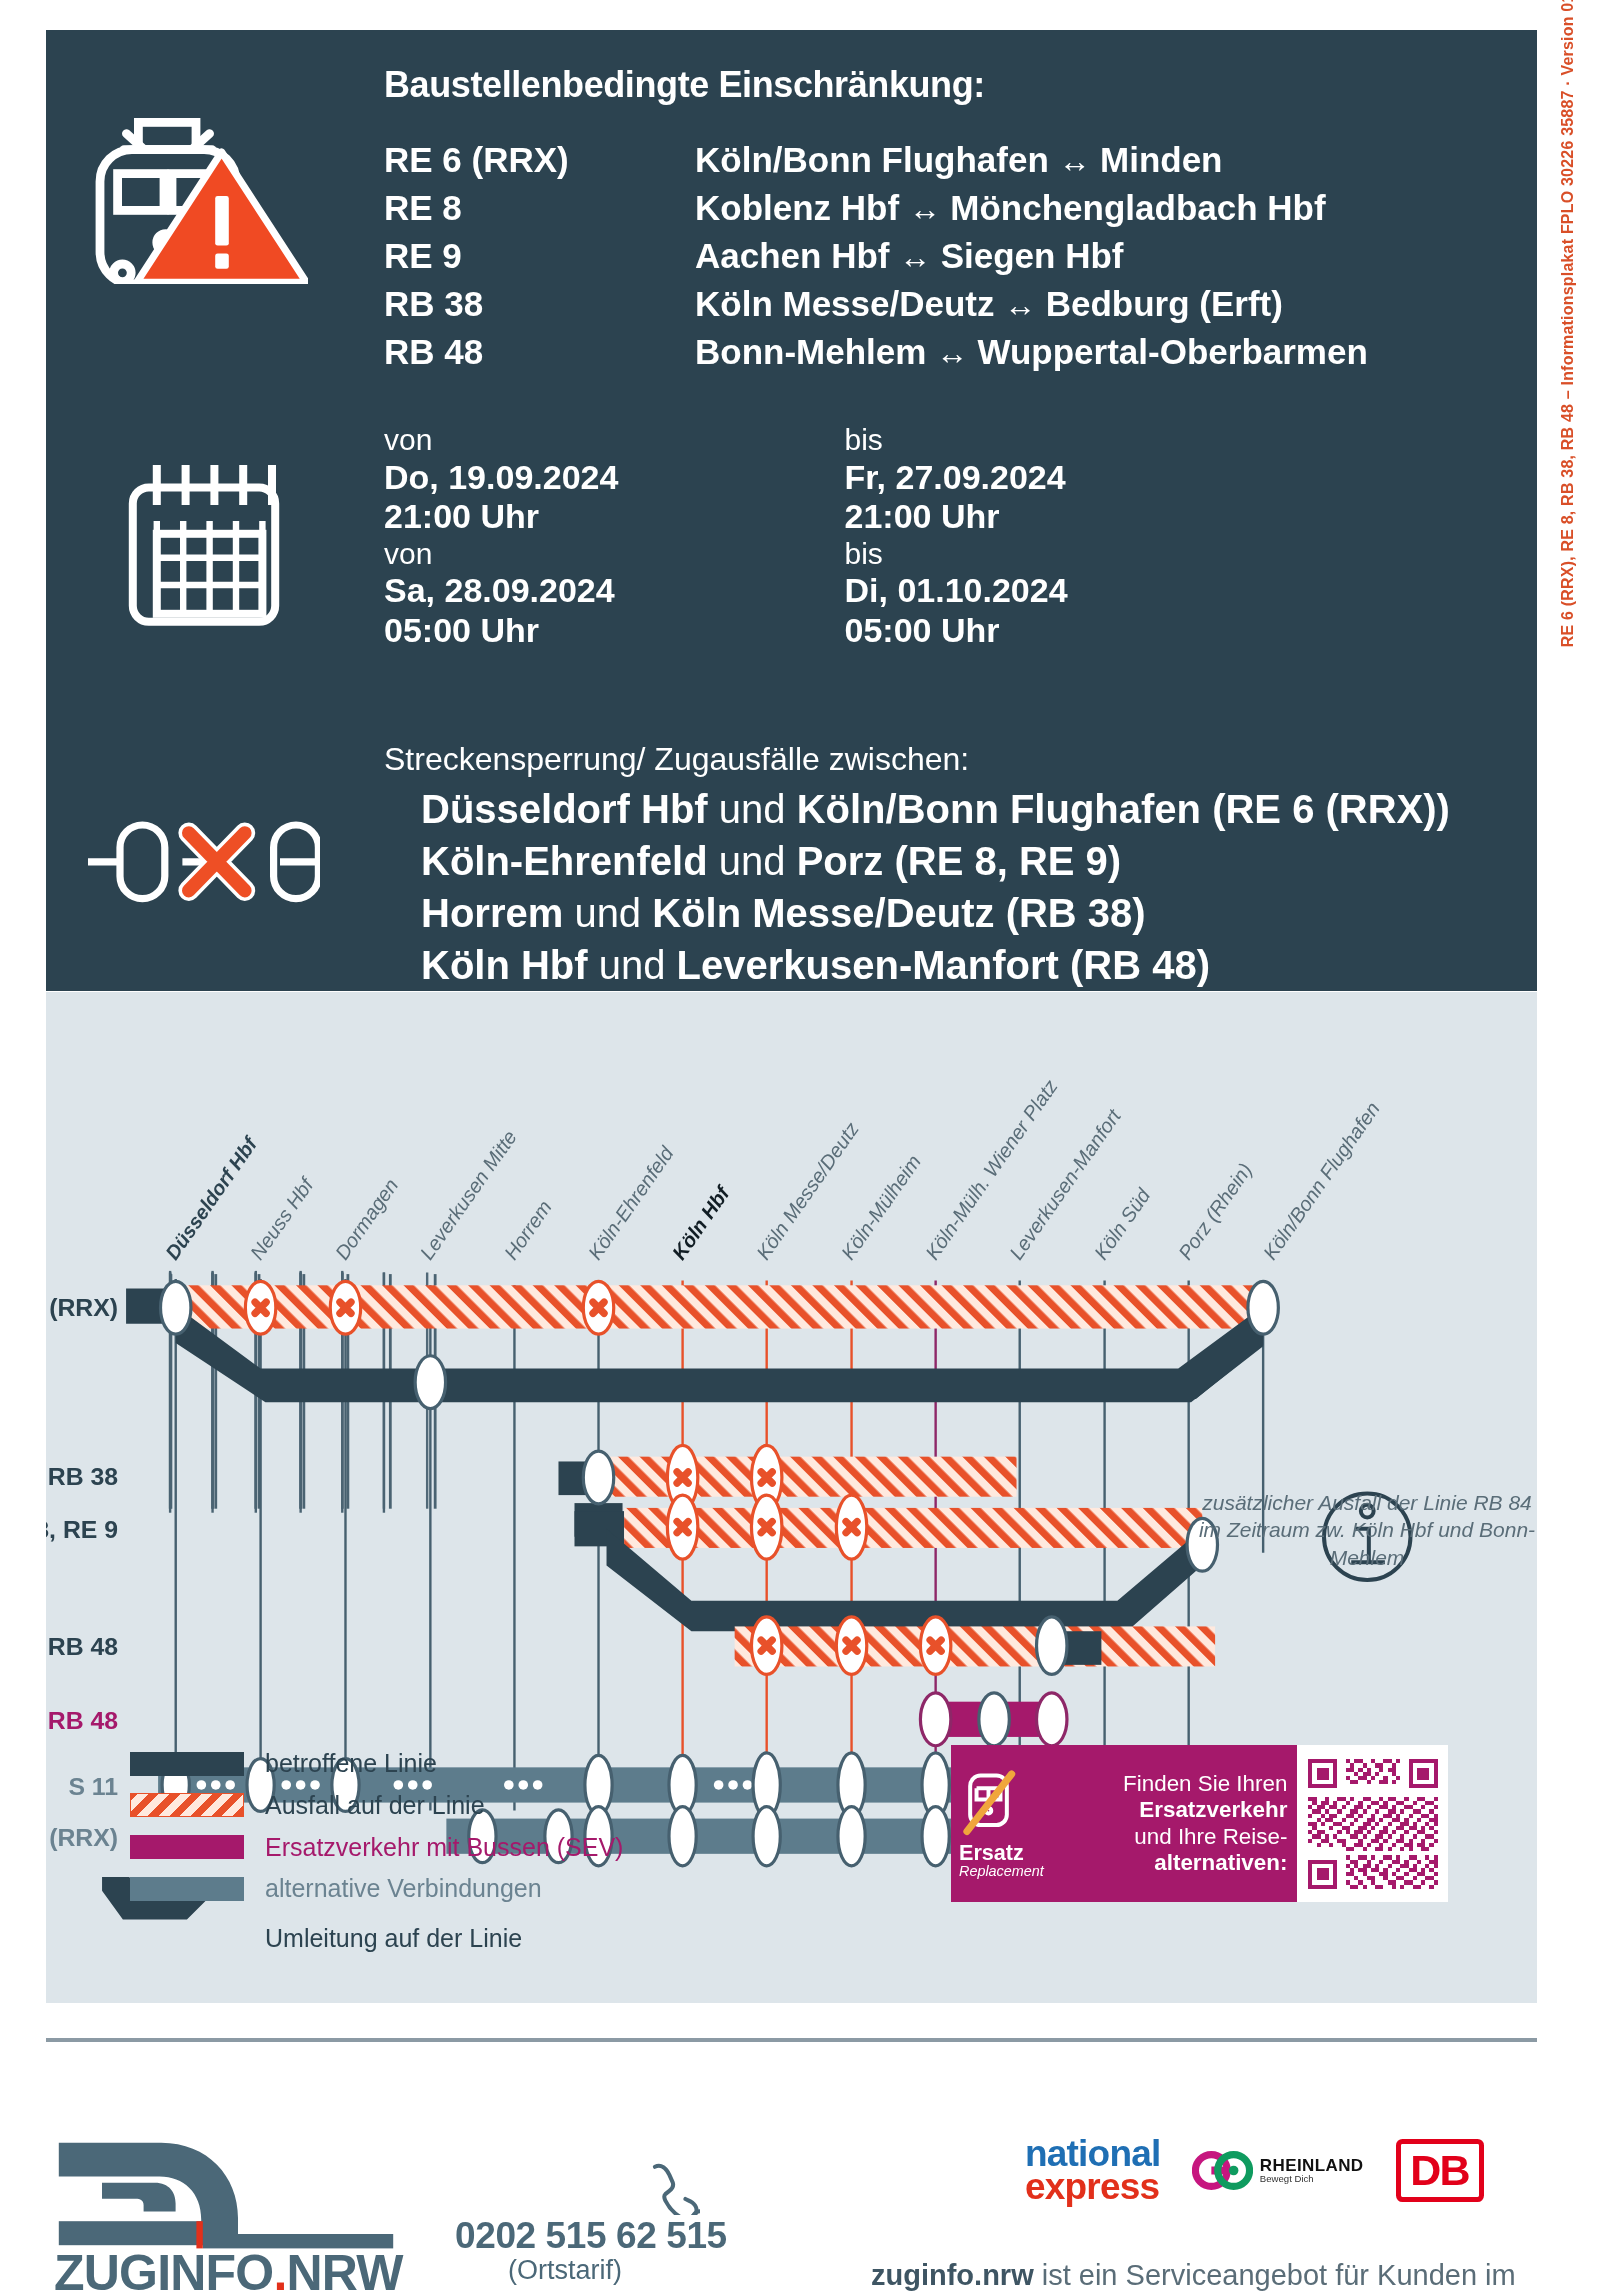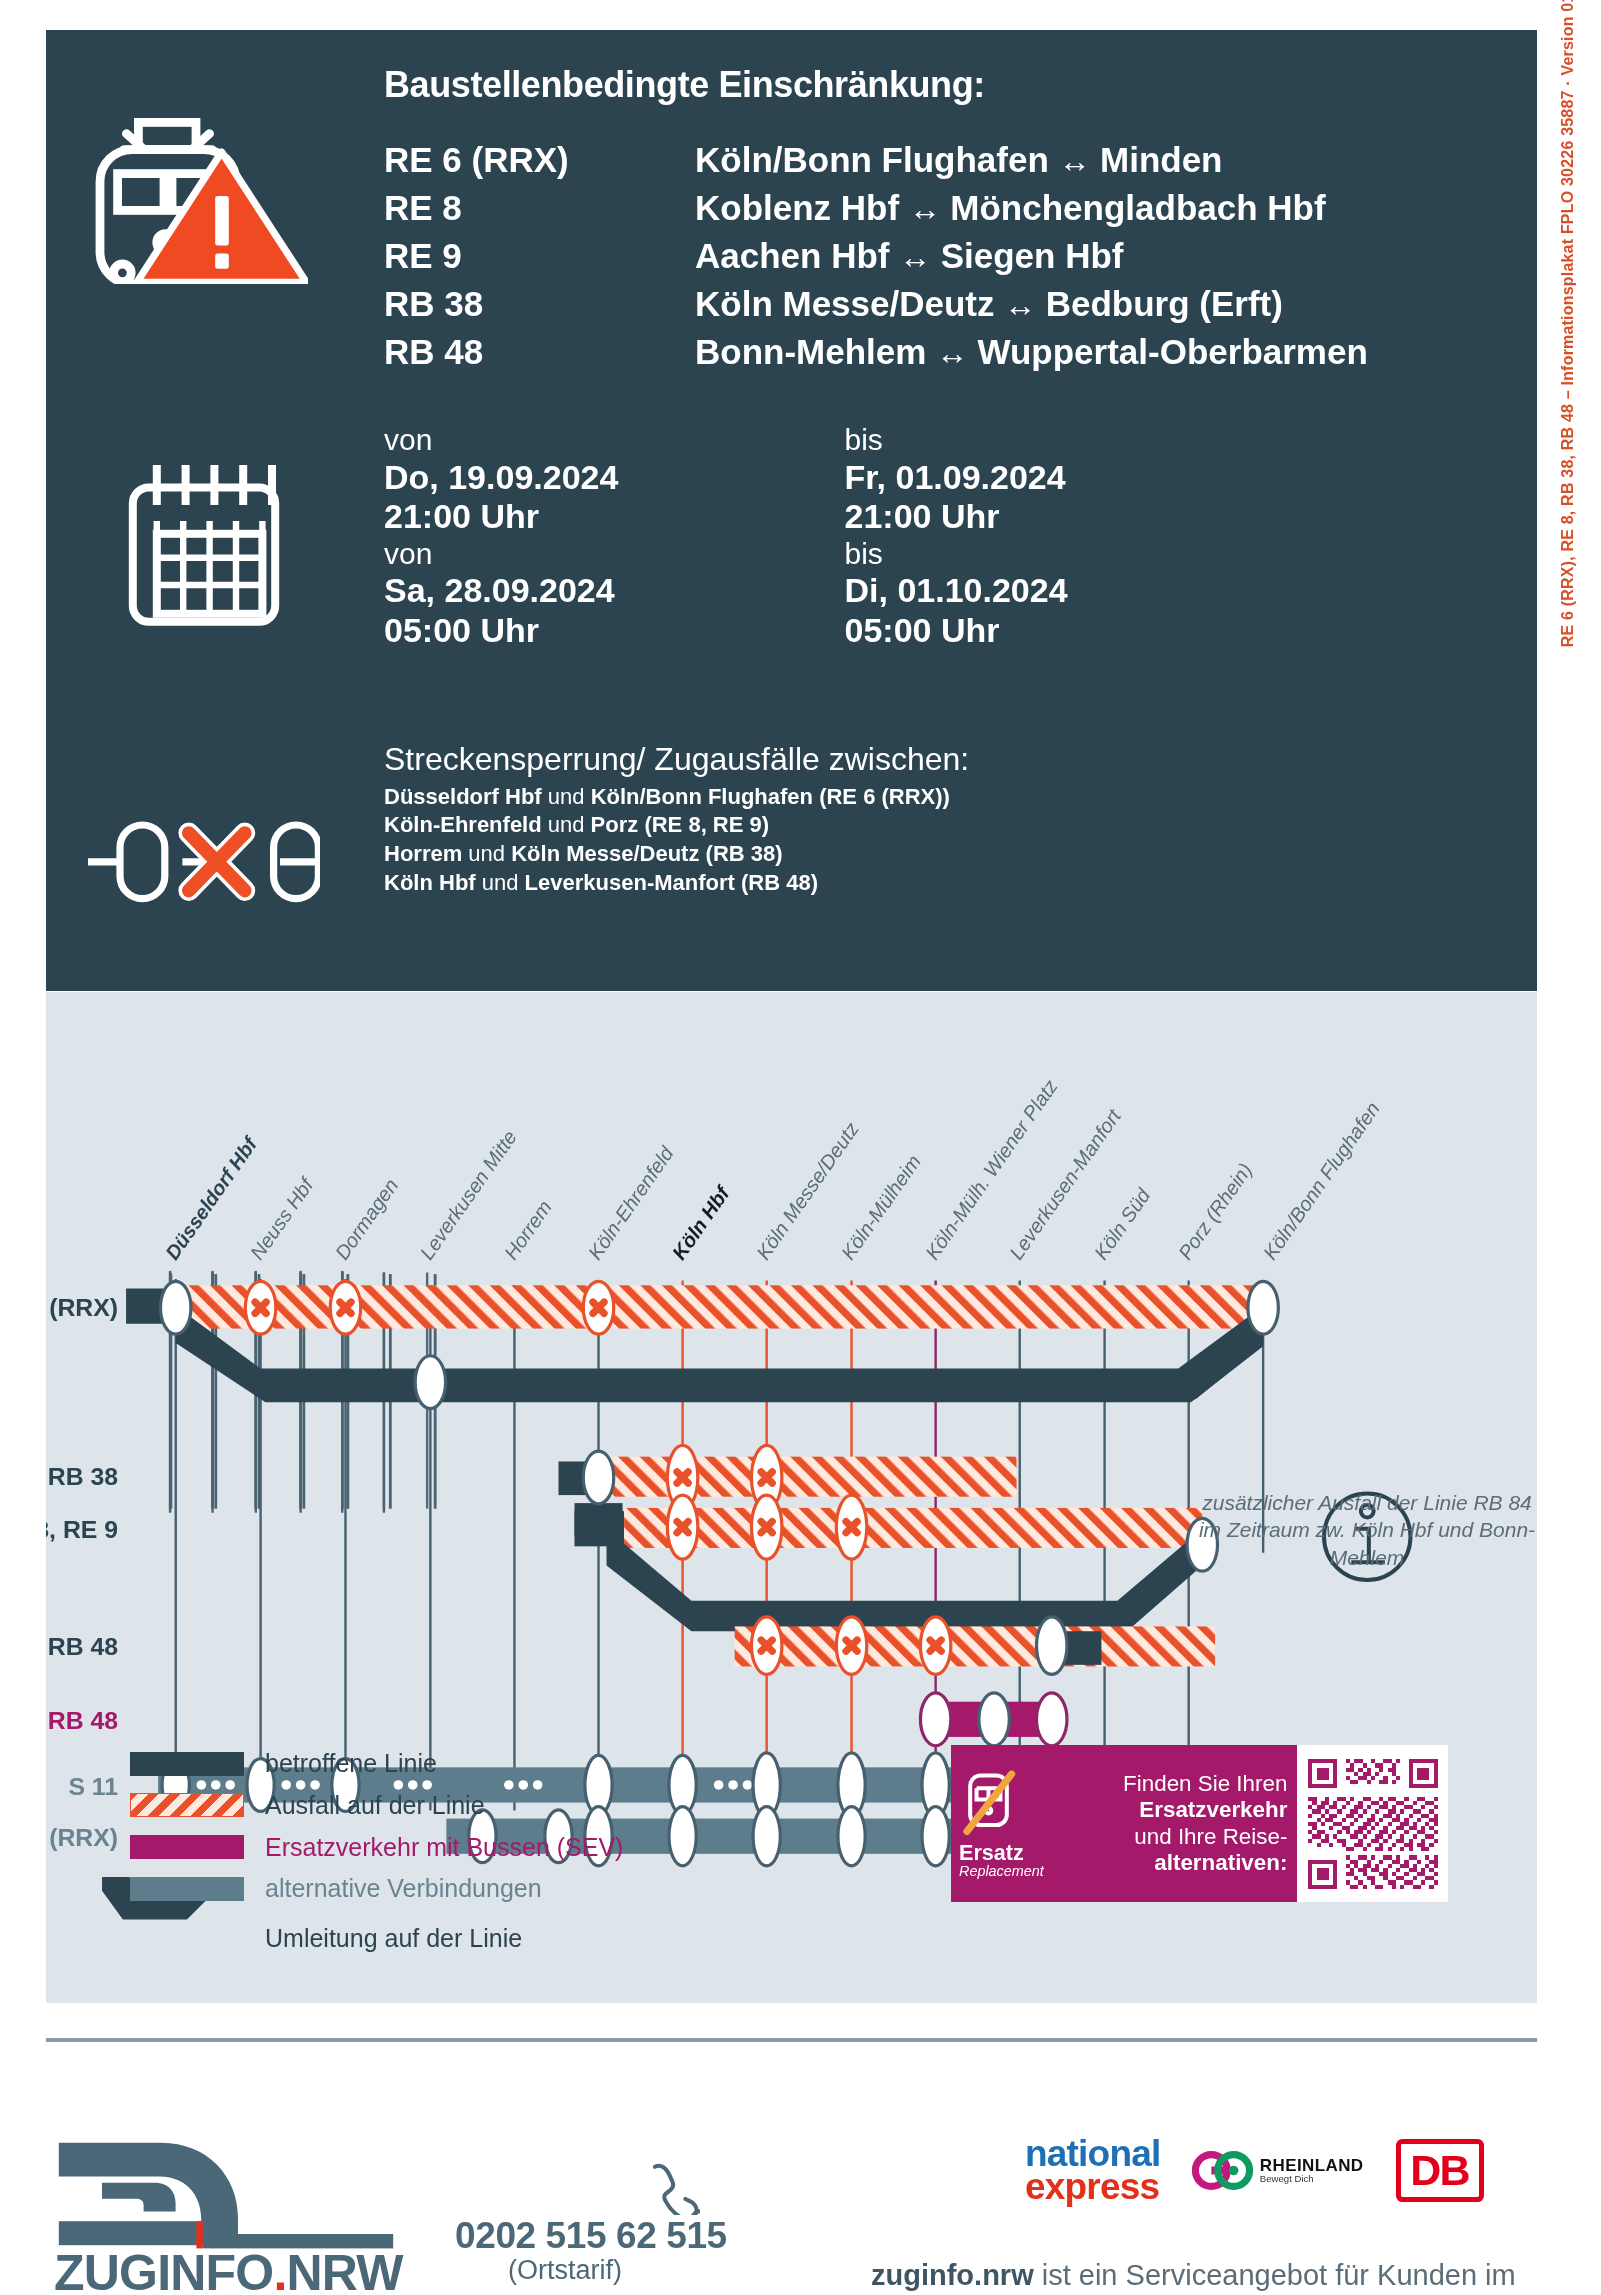--- a/index.html
+++ b/index.html
@@ -28,21 +28,21 @@
   .arr{display:inline-block;padding:0 9.6px;font-size:32px;}
 
   .dates{position:absolute;left:384px;top:423px;width:921px;
          display:flex;}
   .dates-col{width:529px;}
   .d-small{color:#ffffff;font-size:30px;font-weight:normal;line-height:1.16;}
   .d-big{color:#ffffff;font-size:34px;font-weight:bold;line-height:1.16;}
 
   .closure{position:absolute;left:384px;top:741px;width:1121px;}
   .cl-head{color:#ffffff;font-size:32px;font-weight:normal;margin-bottom:4.8px;}
-  .cl-row{color:#ffffff;font-size:22px;line-height:1.30;}
+  .cl-row{color:#ffffff;font-size:40px;line-height:1.30;margin-left:37px;}
   .cl-row b{font-weight:bold;}
   .cl-row span.thin{font-weight:normal;}
 
   
   #version-strip{position:absolute;right:11.2px;top:8px;width:37px;height:945px;}
   #version-text{position:absolute;right:-449px;top:449px;width:945px;
         transform:rotate(-90deg);transform-origin:center center;
         text-align:right;font-size:16px;font-weight:bold;color:#d94f28;
         letter-spacing:0.2px;white-space:nowrap;}
 
@@ -162,21 +162,21 @@
   <div class="dates-col">
     <div class="d-small">von</div>
     <div class="d-big">Do, 19.09.2024</div>
     <div class="d-big">21:00 Uhr</div>
     <div class="d-small">von</div>
     <div class="d-big">Sa, 28.09.2024</div>
     <div class="d-big">05:00 Uhr</div>
   </div>
   <div class="dates-col">
     <div class="d-small">bis</div>
-    <div class="d-big">Fr, 01.09.2024</div>
+    <div class="d-big">Fr, 27.09.2024</div>
     <div class="d-big">21:00 Uhr</div>
     <div class="d-small">bis</div>
     <div class="d-big">Di, 01.10.2024</div>
     <div class="d-big">05:00 Uhr</div>
   </div>
 </div>
 
 <svg class="diag-svg" style="left:88px;top:801px;" width="232" height="120" viewBox="0 0 290 150">
   <g stroke="#ffffff" fill="none" stroke-width="9">
     <path d="M0 76 h40 M118 76 h44 M240 76 h50"></path>

